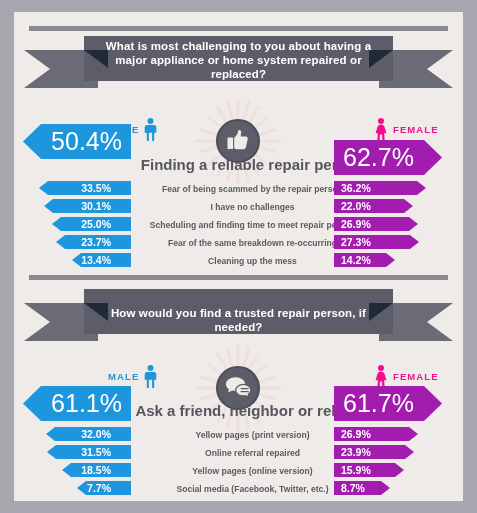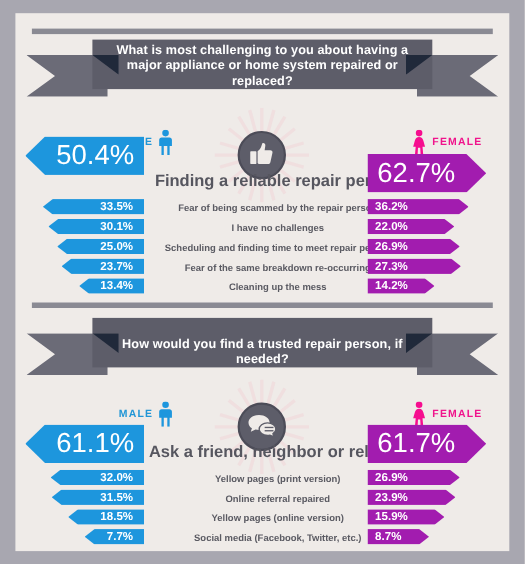--- a/index.html
+++ b/index.html
@@ -64,21 +64,21 @@
   .barL{position:absolute;background:#1d96dd;color:#fff;
     display:flex;align-items:center;justify-content:flex-end;
     box-sizing:border-box;}
   .barR{position:absolute;background:#a21caf;color:#fff;
     display:flex;align-items:center;justify-content:flex-start;
     box-sizing:border-box;}
   .barL.big{font-size:25px;padding-right:9px;
     clip-path:polygon(18px 0, 100% 0, 100% 100%, 18px 100%, 0 50%);}
   .barR.big{font-size:25px;padding-left:9px;
     clip-path:polygon(0 0, calc(100% - 18px) 0, 100% 50%, calc(100% - 18px) 100%, 0 100%);}
-  .barL.sm{font-size:10.5px;font-weight:bold;padding-right:10px;height:14px;
+  .barL.sm{font-size:10.5px;font-weight:bold;padding-right:20px;height:14px;
     clip-path:polygon(9px 0, 100% 0, 100% 100%, 9px 100%, 0 50%);}
   .barR.sm{font-size:10.5px;font-weight:bold;padding-left:7px;height:14px;
     clip-path:polygon(0 0, calc(100% - 9px) 0, 100% 50%, calc(100% - 9px) 100%, 0 100%);}
 
   
   .headline{position:absolute;left:100px;width:277px;text-align:center;
     color:#56565f;font-size:15px;font-weight:bold;}
   .item{position:absolute;left:100px;width:277px;text-align:center;
     color:#5a5a62;font-size:8.6px;font-weight:bold;height:14px;line-height:14px;}
 </style>

